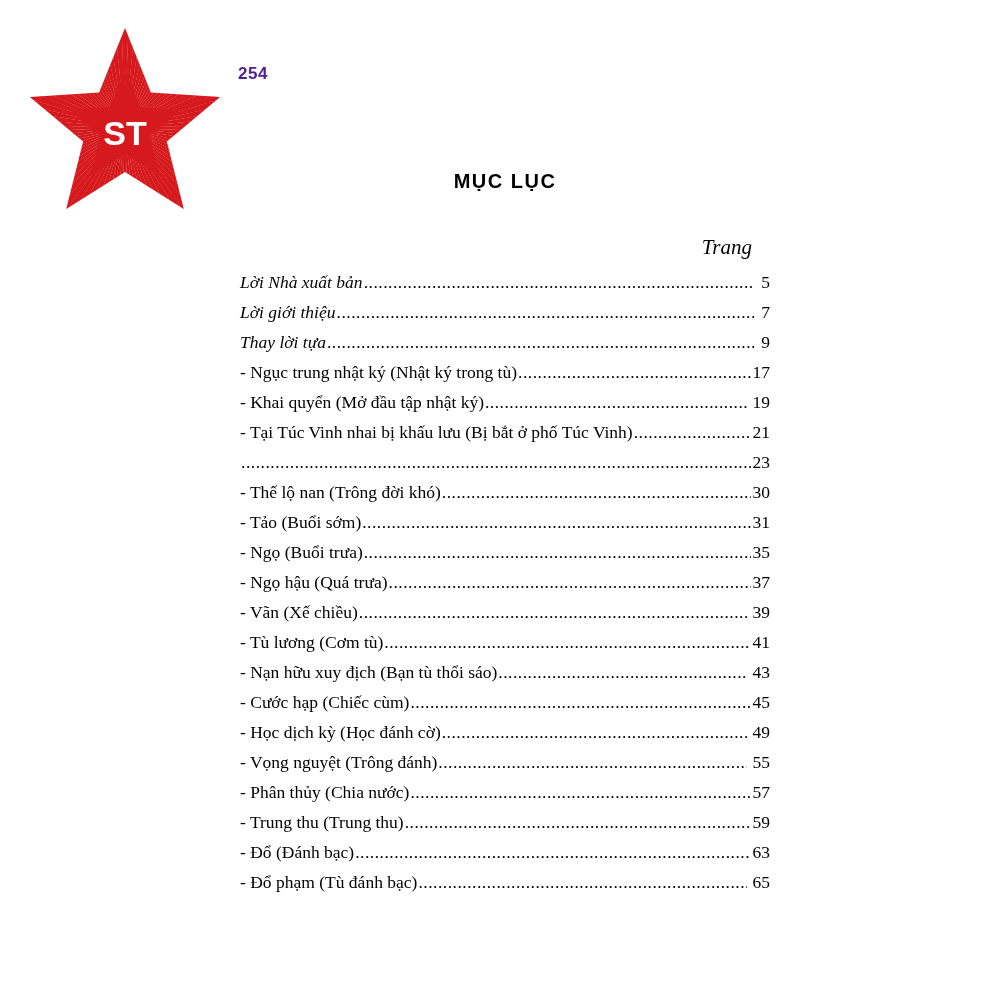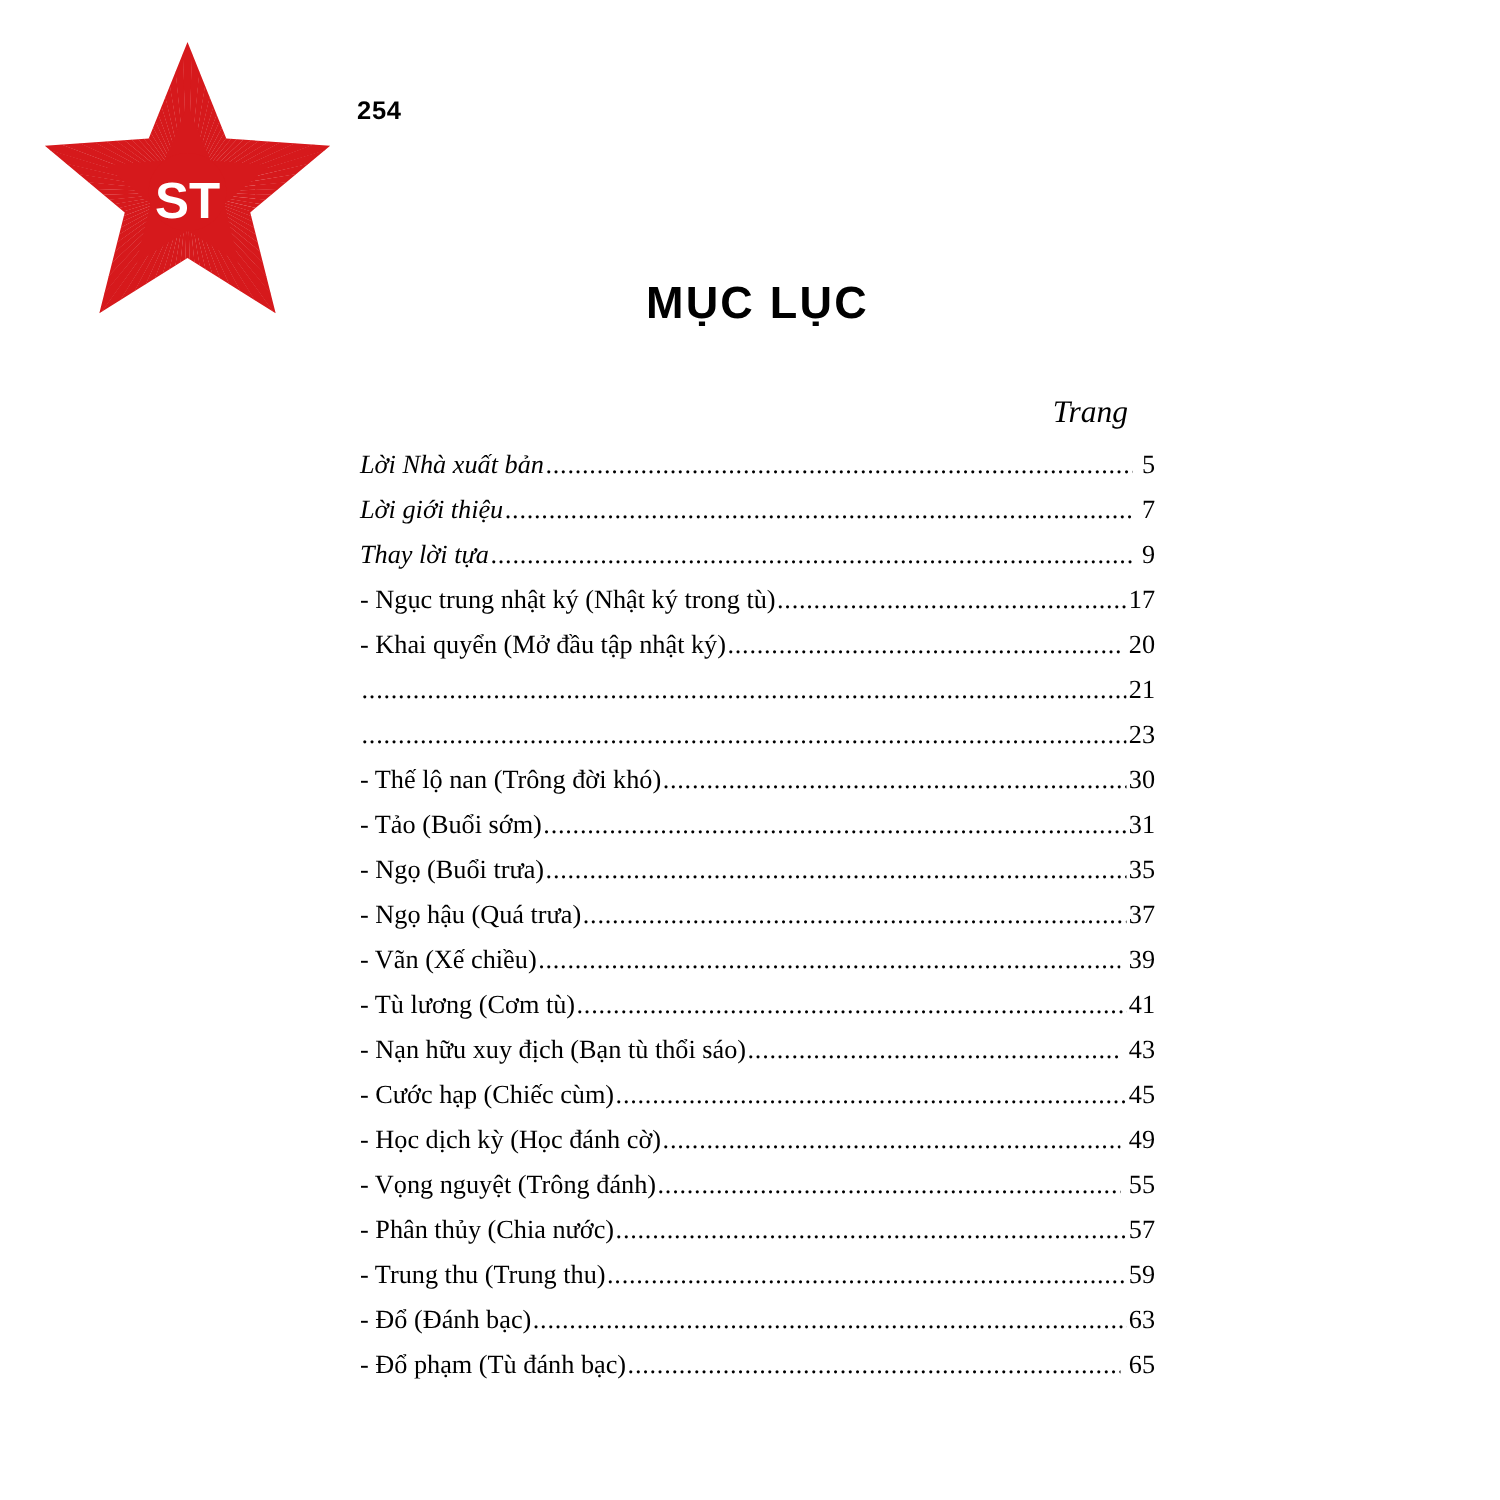--- a/index.html
+++ b/index.html
@@ -28,38 +28,38 @@
 
   
   .page-number {
     position: absolute;
     left: 238px;
     top: 64px;
     font-family: "Liberation Sans", sans-serif;
     font-weight: bold;
     font-size: 17px;
     letter-spacing: 0.5px;
-    color: #000000;
+    color: #4c1d95;
   }
 
   
   .content {
     position: absolute;
     left: 240px;
     top: 170px;
     width: 530px;
   }
 
   .toc-title {
     font-family: "Liberation Sans", sans-serif;
     font-weight: bold;
-    font-size: 30px;
+    font-size: 20px;
     letter-spacing: 1.5px;
     text-align: center;
-    margin: 16px 0 42px 0;
+    margin: 0 0 42px 0;
     color: #000;
   }
 
   .trang-label {
     text-align: right;
     font-style: italic;
     font-size: 21px;
     margin: 0 18px 14px 0;
   }
 
@@ -235,23 +235,24 @@
         <span class="toc-page">9</span>
       </li>
       <li class="toc-row">
         <span class="toc-label">- Ngục trung nhật ký (Nhật ký trong tù)</span>
         <span class="toc-dots">........................................................................................................................</span>
         <span class="toc-page">17</span>
       </li>
       <li class="toc-row gap">
         <span class="toc-label">- Khai quyển (Mở đầu tập nhật ký)</span>
         <span class="toc-dots">........................................................................................................................</span>
-        <span class="toc-page">20</span>
-      </li>
-      <li class="toc-row">
+        <span class="toc-page">19</span>
+      </li>
+      <li class="toc-row">
+        <span class="toc-label">- Tại Túc Vinh nhai bị khấu lưu (Bị bắt ở phố Túc Vinh)</span>
         <span class="toc-dots">........................................................................................................................</span>
         <span class="toc-page">21</span>
       </li>
       <li class="toc-row">
         <span class="toc-dots">........................................................................................................................</span>
         <span class="toc-page">23</span>
       </li>
       <li class="toc-row">
         <span class="toc-label">- Thế lộ nan (Trông đời khó)</span>
         <span class="toc-dots">........................................................................................................................</span>

